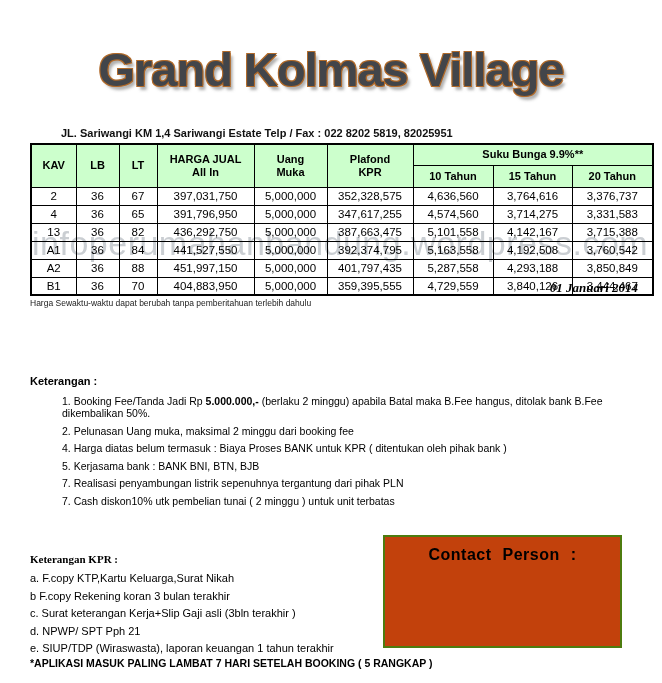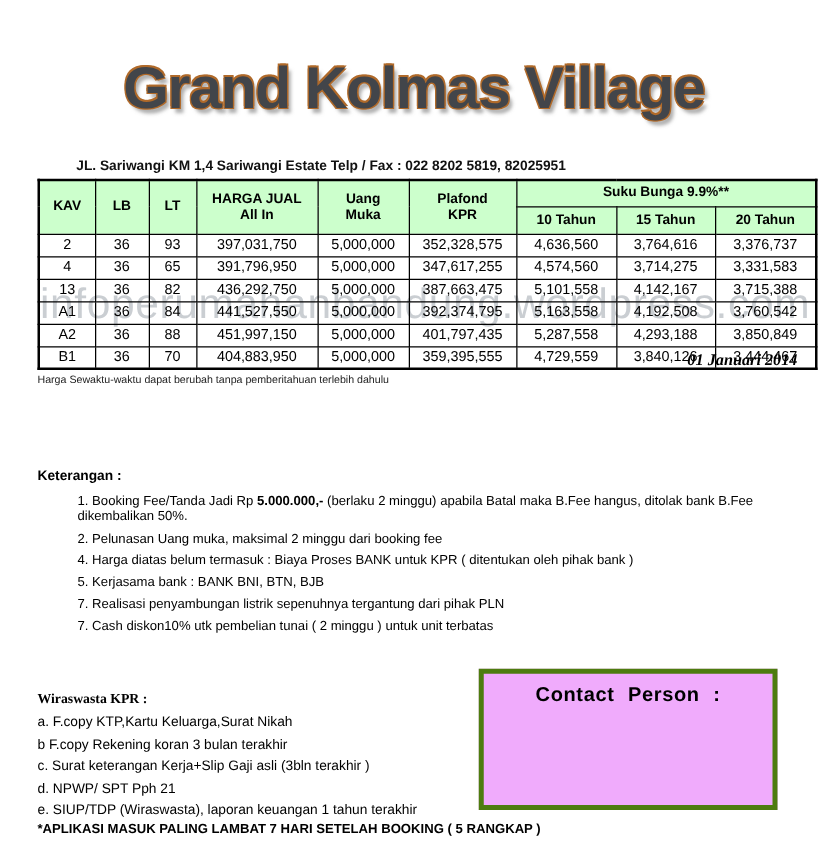--- a/index.html
+++ b/index.html
@@ -55,21 +55,21 @@
     font-size:11px; font-weight:bold; font-family:"Liberation Serif", serif;
     margin-bottom:7px;
   }
   .per-line { font-size:11px; line-height:12px; margin-bottom:5.5px; }
   .app-footer {
     position:absolute; top:657px; left:30px; font-size:10.5px; font-weight:bold;
     white-space:nowrap; z-index:2;
   }
   .contact-box {
     position:absolute; left:383px; top:535px; width:239px; height:113px;
-    border:4px solid #4d7c0f; text-align:center; padding-top:9px; background:#f0abfc; z-index:3;
+    border:2px solid #4d7c0f; text-align:center; padding-top:9px; background:#c2410c; z-index:3;
   }
   .contact-label {
     font-size:16px; font-weight:bold; letter-spacing:0.5px; word-spacing:6px;
   }
   b.inline { font-weight:bold; }
 </style>
 </head>
 <body>
 
 <div class="page">
@@ -114,21 +114,21 @@
       <tr class="h2">
         <th>10 Tahun</th>
         <th>15 Tahun</th>
         <th>20 Tahun</th>
       </tr>
     </thead>
     <tbody>
         <tr>
           <td>2</td>
           <td>36</td>
-          <td>93</td>
+          <td>67</td>
           <td>397,031,750</td>
           <td>5,000,000</td>
           <td>352,328,575</td>
           <td>4,636,560</td>
           <td>3,764,616</td>
           <td>3,376,737</td>
         </tr>
         <tr>
           <td>4</td>
           <td>36</td>
@@ -196,21 +196,21 @@
     <div id="ket-items">
         <div class="ket-line">2. Pelunasan Uang muka, maksimal 2 minggu dari booking fee</div>
         <div class="ket-line">4. Harga diatas belum termasuk : Biaya Proses BANK untuk KPR ( ditentukan oleh pihak bank )</div>
         <div class="ket-line">5. Kerjasama bank : BANK BNI, BTN, BJB</div>
         <div class="ket-line">7. Realisasi penyambungan listrik sepenuhnya tergantung dari pihak PLN</div>
         <div class="ket-line">7. Cash diskon10% utk pembelian tunai ( 2 minggu ) untuk unit terbatas</div>
       </div>
   </div>
 
   <div class="persyaratan">
-    <div class="per-heading">Wiraswasta KPR :</div>
+    <div class="per-heading">Keterangan KPR :</div>
     <div id="per-items">
         <div class="per-line">a. F.copy KTP,Kartu Keluarga,Surat Nikah</div>
         <div class="per-line">b F.copy Rekening koran 3 bulan terakhir</div>
         <div class="per-line">c. Surat keterangan Kerja+Slip Gaji asli (3bln terakhir )</div>
         <div class="per-line">d. NPWP/ SPT Pph 21</div>
         <div class="per-line">e. SIUP/TDP (Wiraswasta), laporan keuangan 1 tahun terakhir</div>
       </div>
   </div>
 
   <div class="app-footer">*APLIKASI MASUK PALING LAMBAT 7 HARI SETELAH BOOKING ( 5 RANGKAP )</div>

